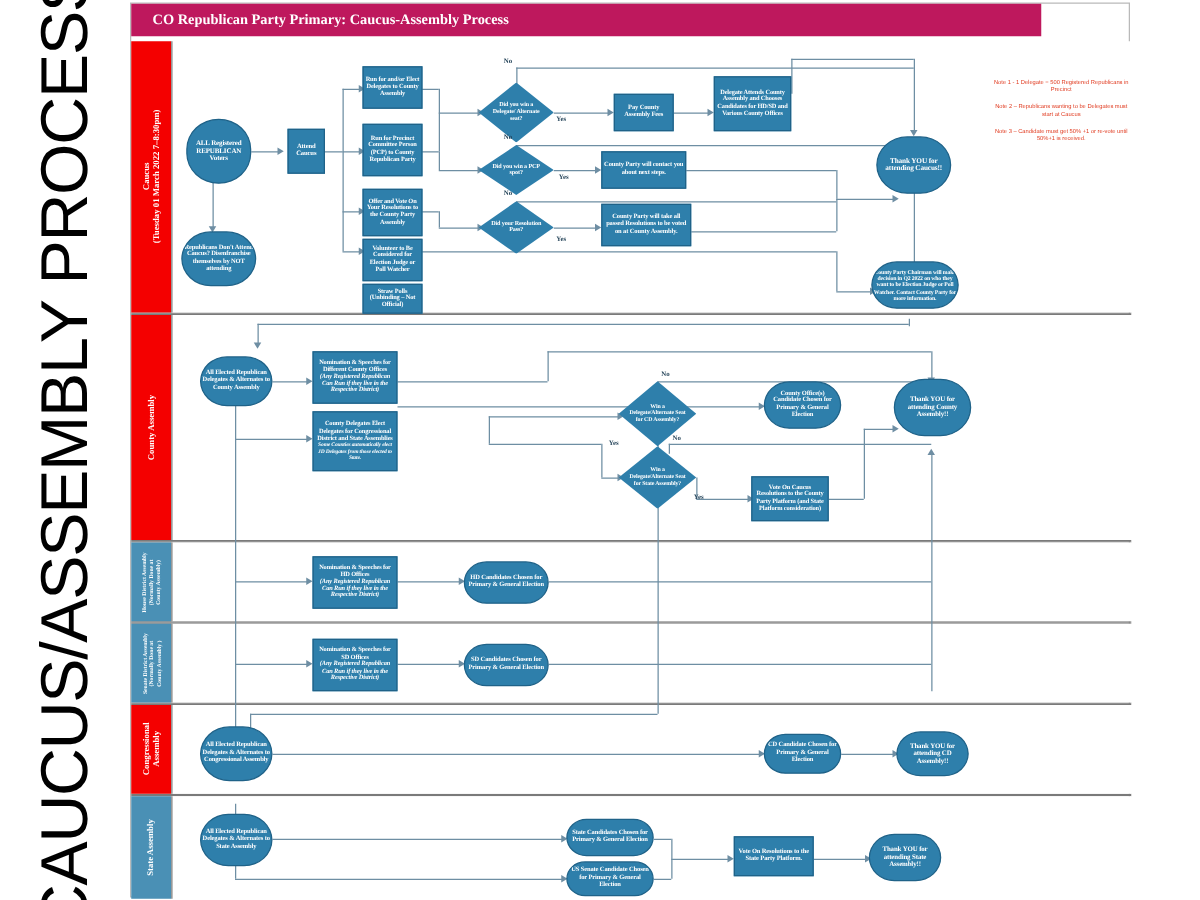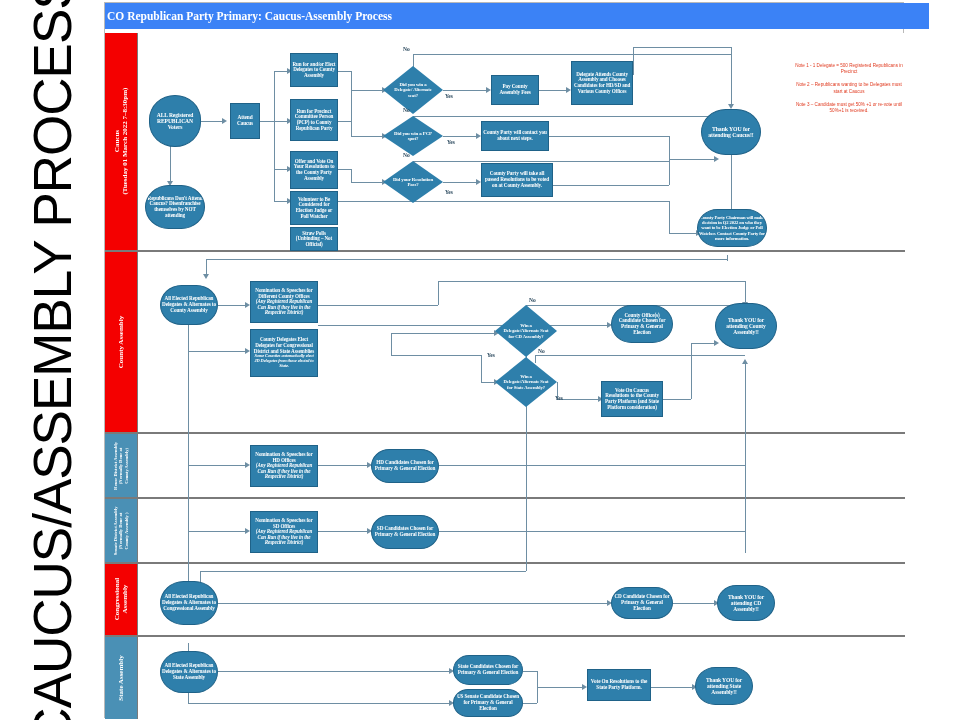--- a/index.html
+++ b/index.html
@@ -19,24 +19,24 @@
     font-family:"Liberation Sans",sans-serif;
     font-size:53px;letter-spacing:-1px;color:#000;font-weight:400;
   }
 
   
   #slide{
     position:absolute;left:104px;top:2px;width:800px;height:716px;
     border:1px solid #b9b9b9;background:#fff;box-sizing:border-box;
   }
   #title-bar{
-    position:absolute;left:0;top:0;width:824px;height:26px;
-    background:#3b82f6;color:#ffffff;
+    position:absolute;left:0;top:0;width:728px;height:26px;
+    background:#be185d;color:#ffffff;
     font-family:"Liberation Serif",serif;font-weight:bold;font-size:11.5px;
-    display:flex;align-items:center;padding-left:2px;box-sizing:border-box;
+    display:flex;align-items:center;padding-left:17px;box-sizing:border-box;
   }
   #canvas{position:absolute;left:0;top:30px;width:800px;height:686px;}
 
   
   .lane{position:absolute;left:0;box-sizing:border-box;
         border-top:1px solid #7a7a7a;border-bottom:1px solid #7a7a7a;}
   .lane-head{
     position:absolute;left:0;top:0;width:32px;height:100%;
     display:flex;align-items:center;justify-content:center;box-sizing:border-box;
   }

